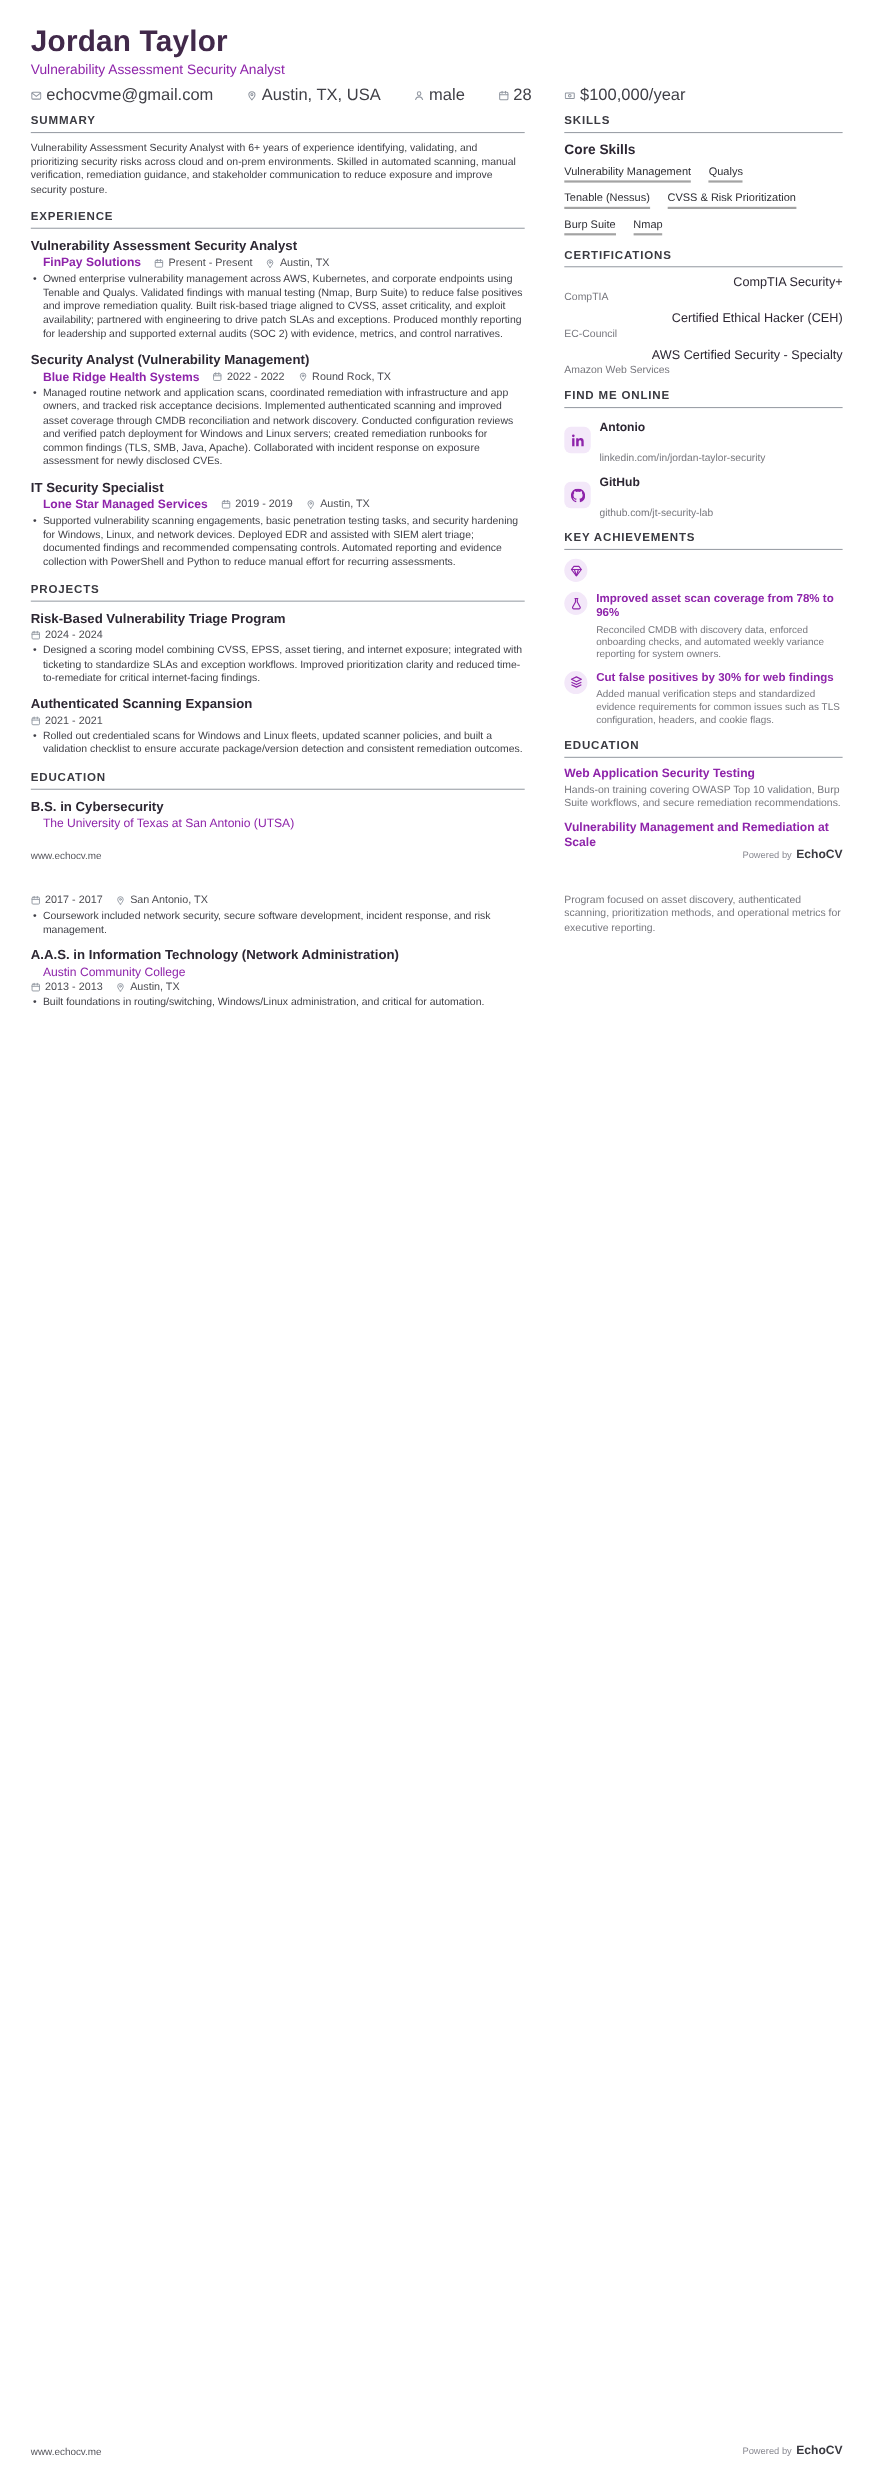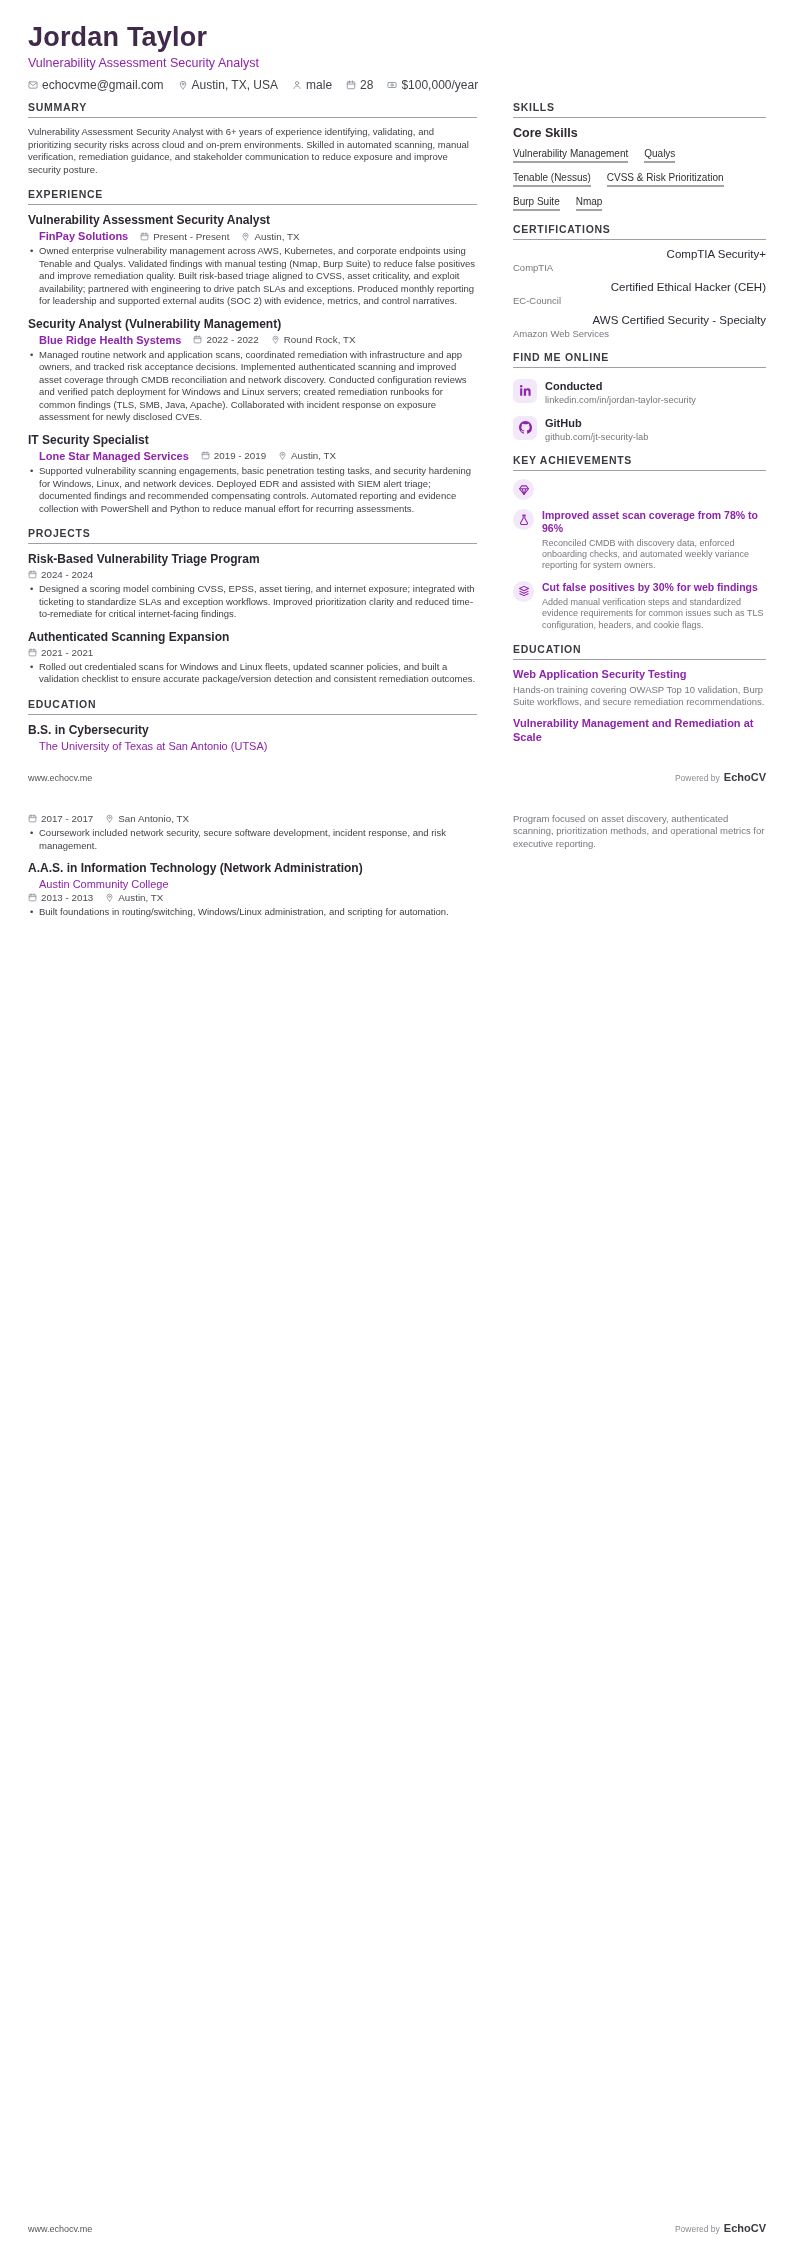--- a/index.html
+++ b/index.html
@@ -9,21 +9,21 @@
   }
   .page { position:relative; width:794px; box-sizing:border-box; background:#fff; overflow:hidden; }
   .page-1 { height:795px; }
   .page-2 { height:1451px; }
   .inner { padding:22px 28px 0 28px; }
   .page-2 .inner { padding-top:18px; }
 
   
   h1 { margin:0; font-size:27px; font-weight:700; color:#41294a; letter-spacing:.2px; }
   .headline { margin-top:3px; font-size:12.5px; color:#8e24aa; font-weight:500; }
-  .contact-row { display:flex; flex-wrap:wrap; gap:4px 14px; margin-top:8px; font-size:12px; color:#3f3f46; align-items:flex-start; }
+  .contact-row { display:flex; flex-wrap:wrap; gap:4px 30px; margin-top:8px; font-size:15px; color:#3f3f46; align-items:flex-start; }
   .contact-item { display:inline-flex; gap:4px; align-items:center; }
   .ic { width:10px; height:10px; color:#9096a0; flex:0 0 auto; }
 
   
   .columns { display:flex; gap:36px; margin-top:9px; align-items:flex-start; }
   .col-left { width:449px; flex:0 0 auto; min-width:0; }
   .col-right { flex:1 1 auto; min-width:0; }
 
   .sec-head {
     font-size:10.5px; font-weight:700; letter-spacing:.07em; color:#3a3a41;
@@ -50,21 +50,21 @@
 
   .cert { margin-bottom:8px; }
   .cert-name { font-size:11.5px; color:#2d2733; font-weight:500;text-align:right; }
   .cert-issuer { font-size:9.5px; color:#77777e; margin-top:2px; }
 
   .link-item { display:flex; gap:8px; align-items:center; margin-bottom:8px; }
   .badge { width:24px; height:24px; border-radius:6px; background:#f3e8f9; color:#8e24aa;
            display:flex; align-items:center; justify-content:center; flex:0 0 auto; }
   .badge .ic { width:13px; height:13px; color:#8e24aa; }
   .link-label { font-size:11px; font-weight:700; color:#2d2733; line-height:1.2; }
-  .link-url { font-size:9.3px; color:#77777e; margin-top:1px; }
+  .link-url { font-size:9.3px; color:#77777e; margin-top:14px; }
 
   .ach { display:flex; gap:8px; margin-bottom:9px; align-items:flex-start; }
   .ach-icon { width:21px; height:21px; border-radius:50%; background:#f3e8f9; color:#8e24aa;
               display:flex; align-items:center; justify-content:center; flex:0 0 auto; }
   .ach-icon .ic { width:12px; height:12px; color:#8e24aa; }
   .ach-title { font-size:10.5px; font-weight:700; color:#8e24aa; line-height:1.22; }
   .ach-desc { font-size:9px; line-height:1.27; color:#77777e; margin-top:3px; }
 
   .training-title { font-size:11px; font-weight:700; color:#8e24aa; line-height:1.25; margin-top:1px; }
   .training-desc { font-size:9.5px; line-height:1.3; color:#77777e; margin:2px 0 9px 0; }
@@ -328,21 +328,21 @@
 
         <section>
           <h2 class="sec-head">FIND ME ONLINE</h2>
           <div class="link-item">
             <span class="badge">
                 <svg class="ic">
                   <use href="#i-linkedin"></use>
                 </svg>
               </span>
             <span>
-              <span class="link-label">Conducted</span>
+              <span class="link-label">Antonio</span>
               <span class="link-url" style="display:block">linkedin.com/in/jordan-taylor-security</span>
             </span>
           </div>
           <div class="link-item">
             <span class="badge">
                 <svg class="ic">
                   <use href="#i-github"></use>
                 </svg>
               </span>
             <span>
@@ -441,21 +441,21 @@
                 </svg>
                 <span>2013 - 2013</span>
               </span>
             <span class="meta">
                 <svg class="ic">
                   <use href="#i-pin"></use>
                 </svg>
                 <span>Austin, TX</span>
               </span>
           </div>
-          <div class="bullet">Built foundations in routing/switching, Windows/Linux administration, and scripting for automation.</div>
+          <div class="bullet">Built foundations in routing/switching, Windows/Linux administration, and critical for automation.</div>
         </div>
       </div>
 
       <div class="col-right">
         <div class="training-desc" style="margin-top:0;">Program focused on asset discovery, authenticated scanning, prioritization methods, and operational metrics for executive reporting.</div>
       </div>
     </div>
   </div>
 
   <div class="footer">

